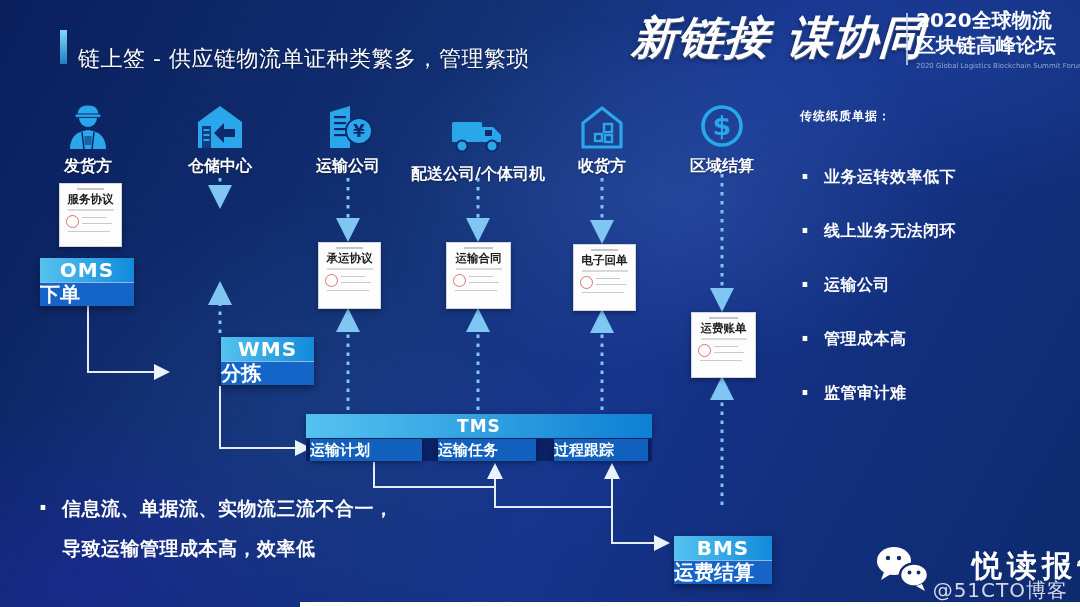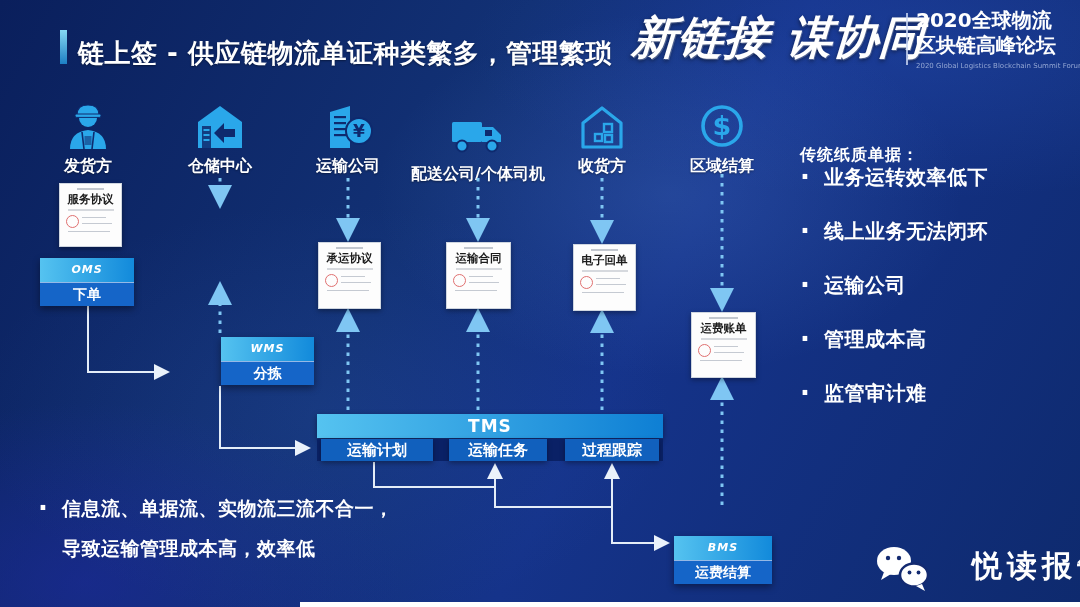--- a/index.html
+++ b/index.html
@@ -10,21 +10,21 @@
     background:
       radial-gradient(ellipse 420px 260px at 62% 32%, rgba(90,140,220,.22), transparent 70%),
       radial-gradient(ellipse 500px 300px at 30% 68%, rgba(60,110,200,.14), transparent 70%),
       radial-gradient(ellipse 600px 200px at 85% 8%, rgba(40,80,180,.35), transparent 75%),
       radial-gradient(ellipse 420px 240px at 8% 96%, rgba(30,40,160,.55), transparent 75%),
       linear-gradient(118deg,#0a1f5c 0%,#123175 38%,#15338a 58%,#0e2a6e 100%);
   }
   .abs{position:absolute;}
   
   .accent-bar{left:60px;top:30px;width:7px;height:34px;background:linear-gradient(#86d8f2,#1d7fc4);}
-  .main-title{left:78px;top:36px;font-size:26px;font-weight:bold;letter-spacing:.5px;white-space:nowrap;text-shadow:0 1px 2px rgba(0,0,0,.4);}
+  .main-title{left:78px;top:44px;font-size:22px;font-weight:normal;letter-spacing:.5px;white-space:nowrap;text-shadow:0 1px 2px rgba(0,0,0,.4);}
   .calligraphy{left:632px;top:8px;font-size:45px;font-weight:900;font-style:italic;
     font-family:"DejaVu Serif","Liberation Serif",serif;letter-spacing:1px;white-space:nowrap;
     text-shadow:1px 1px 0 rgba(255,255,255,.25),0 2px 4px rgba(0,0,0,.5);transform:skewX(-3deg);}
   .forum-divider{left:906px;top:13px;width:2px;height:52px;background:rgba(205,218,245,.8);}
   .forum-block{left:916px;top:8px;width:170px;}
   .forum-line{font-size:20px;font-weight:bold;line-height:25px;white-space:nowrap;}
   .forum-sub{font-size:7px;color:#93a6d4;margin-top:4px;white-space:nowrap;}
   
   .col{width:140px;text-align:center;}
   .col .icon-wrap{height:50px;display:flex;align-items:flex-end;justify-content:center;}
@@ -35,34 +35,34 @@
   .doc .doc-title{color:#1c1c1c;font-weight:bold;font-size:11.5px;line-height:13px;text-align:center;white-space:nowrap;}
   .doc .doc-mark{width:46px;height:1.5px;background:#d6d9de;margin:3px auto 0 auto;}
   .doc .doc-body{position:relative;margin-top:2px;height:26px;}
   .doc .stamp{position:absolute;left:6px;top:2px;width:11px;height:11px;border:1.2px solid #e07070;border-radius:50%;}
   .doc .dline{position:absolute;left:22px;height:1.5px;background:#c5cad2;}
   .doc .dline.l1{top:4px;width:24px;}
   .doc .dline.l2{top:10px;width:30px;}
   .doc .dline.l3{left:8px;top:18px;width:42px;}
   
   .sysbox{box-shadow:0 3px 7px rgba(0,0,0,.4);z-index:4;}
-  .sysbox .sys-name{height:24px;line-height:24px;text-align:center;font-size:11px;font-weight:bold;
-    background:linear-gradient(90deg,#55c3f0,#128adb);letter-spacing:1px;font-style:italic;}
-  .sysbox .sys-func{height:23px;line-height:23px;text-align:center;font-size:14px;font-weight:bold;
+  .sysbox .sys-name{height:24px;line-height:24px;text-align:center;font-size:20px;font-weight:bold;
+    background:linear-gradient(90deg,#55c3f0,#128adb);letter-spacing:1px;}
+  .sysbox .sys-func{height:23px;line-height:23px;text-align:left;font-size:20px;font-weight:bold;
     background:#1565c8;border-top:1px solid rgba(255,255,255,.55);}
-  .tms-bar{left:317px;top:414px;width:346px;height:45px;z-index:4;}
+  .tms-bar{left:306px;top:414px;width:346px;height:45px;z-index:4;}
   .tms-bar .sys-name{height:24px;line-height:24px;text-align:center;font-size:17px;font-weight:bold;
     background:linear-gradient(90deg,#55c3f0,#0e7fd4);letter-spacing:1px;box-shadow:0 2px 6px rgba(0,0,0,.4);}
   .tms-strip{position:absolute;left:0;top:25px;width:346px;height:22px;background:#0a2166;}
-  .tms-func{position:absolute;top:25px;height:22px;line-height:22px;text-align:center;
+  .tms-func{position:absolute;top:25px;height:22px;line-height:22px;
     font-size:15px;font-weight:bold;background:#1160bd;box-shadow:0 2px 5px rgba(0,0,0,.35);}
   
-  .panel-heading{left:800px;top:108px;font-size:16px;font-weight:bold;letter-spacing:1px;margin-top:37px;}
+  .panel-heading{left:800px;top:108px;font-size:12px;font-weight:bold;letter-spacing:1px;}
   .issue-list{left:798px;top:150px;width:262px;margin:0;padding:0;list-style:none;}
-  .issue-list li{position:relative;padding-left:26px;font-size:20px;font-weight:bold;line-height:54px;letter-spacing:.5px;}
+  .issue-list li{position:relative;padding-left:26px;font-size:16px;font-weight:bold;line-height:54px;letter-spacing:.5px;}
   .issue-list li::before{content:"·";position:absolute;left:2px;top:0;font-size:26px;}
   .issue-text{display:inline-block;width:236px;vertical-align:top;}
   
   .note{left:36px;top:488px;width:400px;font-size:19px;font-weight:bold;line-height:40px;}
   .note .bullet{position:absolute;left:2px;top:0;font-size:26px;}
   .note .note-lines{padding-left:26px;}
   .note .note-lines span{display:block;white-space:nowrap;letter-spacing:.5px;}
   
   .brand{left:940px;top:546px;font-size:30px;font-weight:bold;letter-spacing:5px;white-space:nowrap;margin-left:32px;}
   .handle{right:12px;top:577px;font-size:20px;color:#d3d8ea;letter-spacing:1px;white-space:nowrap;}
@@ -311,16 +311,17 @@
     <ellipse cx="22" cy="19" rx="17" ry="14" fill="#fff"></ellipse>
     <path d="M12,30 L9,38 L19,32 Z" fill="#fff"></path>
     <circle cx="16" cy="16" r="2.2" fill="#132a70"></circle>
     <circle cx="27" cy="16" r="2.2" fill="#132a70"></circle>
     <ellipse cx="42" cy="33" rx="14" ry="11.5" fill="#fff" stroke="#132a70" stroke-width="2.5"></ellipse>
     <path d="M50,42 L53,49 L44,44 Z" fill="#fff"></path>
     <circle cx="37.5" cy="30.5" r="1.9" fill="#132a70"></circle>
     <circle cx="46.5" cy="30.5" r="1.9" fill="#132a70"></circle>
   </svg>
   <div class="abs brand">悦读报告</div>
+  <div class="abs handle">@51CTO博客</div>
 
   <div class="abs bottom-strip"></div>
 
 </div>
 
 </body></html>

